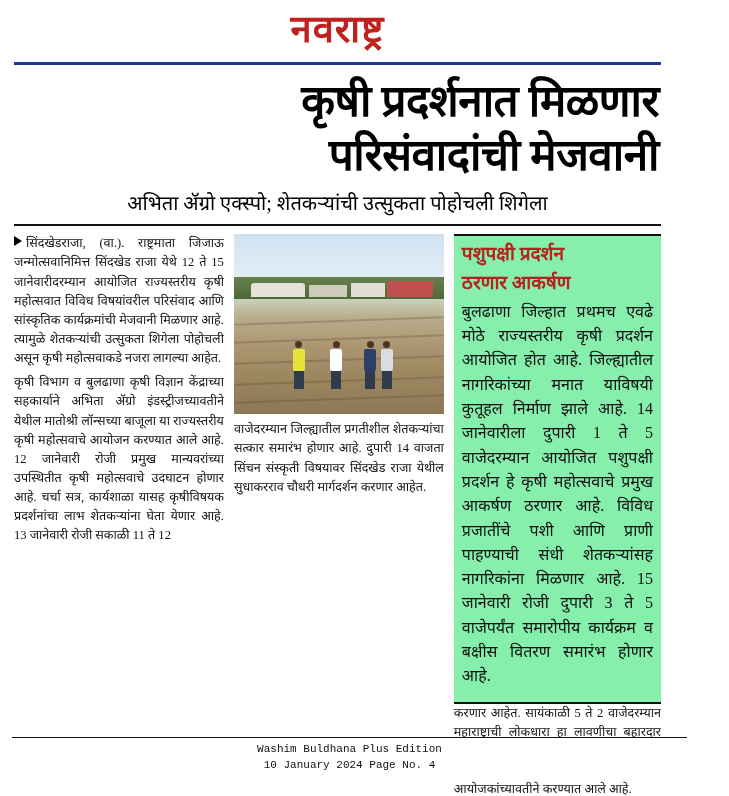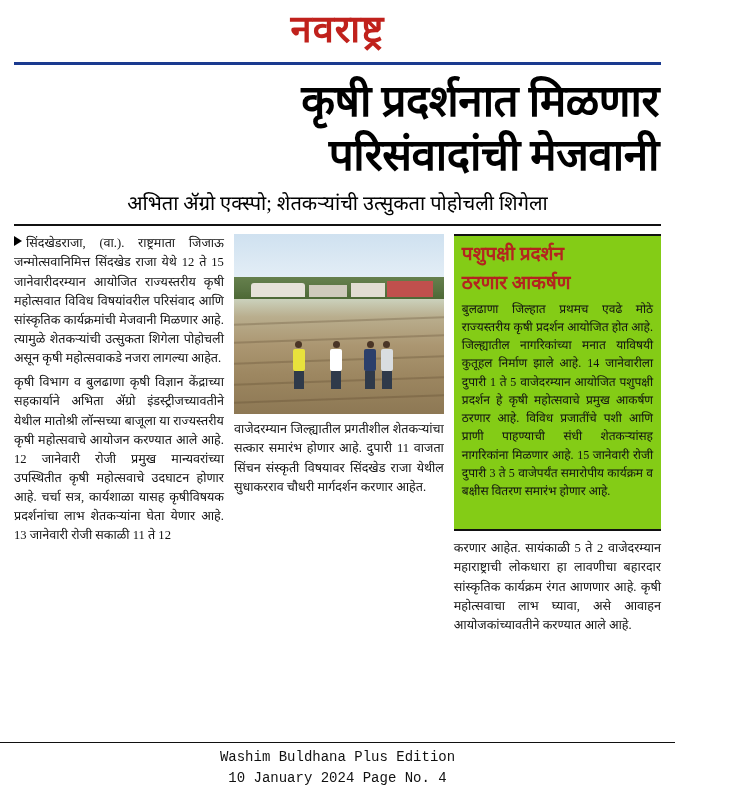--- a/index.html
+++ b/index.html
@@ -153,49 +153,49 @@
   .p2 .torso { background: #ffffff; }
   .p3 { left: 62%; }
   .p3 .torso { background: #2b3f6b; }
   .p4 { left: 70%; }
   .p4 .torso { background: #d9dde0; }
 
   
   .sidebox {
     border-top: 2px solid #111;
     border-bottom: 2px solid #111;
-    background: #84cc16;
-    padding: 6px 8px 24px 8px;
-    margin-bottom: 8px;
+    background: #86efac;
+    padding: 6px 8px 8px 8px;
   }
   .sidebox-title {
     font-family: "Liberation Serif", serif;
     font-weight: bold;
     font-size: 19px;
     line-height: 1.25;
     color: #b4241f;
     margin-bottom: 5px;
   }
   .sidebox .para {
-    font-size: 12px;
+    font-size: 16px;
   }
 
   
   .footer {
     position: absolute;
     left: 0;
-    bottom: 2px;
+    bottom: 16px;
     width: 100%;
     text-align: center;
     font-family: "Liberation Mono", monospace;
-    font-size: 14px;
+    font-size: 11px;
     line-height: 1.45;
     color: #111;
     padding-bottom: 6px;
     background: #fff;
+    padding-left: 12px;
   }
   .footer-rule {
     height: 1px;
     background: #111;
     margin: 0 0 4px 0;
   }
 </style>
 </head>
 <body>
 
@@ -249,21 +249,21 @@
             <div class="head"></div>
             <div class="torso"></div>
             <div class="legs"></div>
           </div>
         <div class="person p4">
             <div class="head"></div>
             <div class="torso"></div>
             <div class="legs"></div>
           </div>
       </div>
-      <p class="para">वाजेदरम्यान जिल्ह्यातील प्रगतीशील शेतकऱ्यांचा सत्कार समारंभ होणार आहे. दुपारी 11 वाजता सिंचन संस्कृती विषयावर सिंदखेड राजा येथील सुधाकरराव चौधरी मार्गदर्शन करणार आहेत.</p>
+      <p class="para">वाजेदरम्यान जिल्ह्यातील प्रगतीशील शेतकऱ्यांचा सत्कार समारंभ होणार आहे. दुपारी 14 वाजता सिंचन संस्कृती विषयावर सिंदखेड राजा येथील सुधाकरराव चौधरी मार्गदर्शन करणार आहेत.</p>
     </div>
 
     <div class="col col-3">
       <div class="sidebox">
         <div class="sidebox-title">पशुपक्षी प्रदर्शन</div>
         <div class="sidebox-title">ठरणार आकर्षण</div>
         <p class="para">बुलढाणा जिल्हात प्रथमच एवढे मोठे राज्यस्तरीय कृषी प्रदर्शन आयोजित होत आहे. जिल्ह्यातील नागरिकांच्या मनात याविषयी कुतूहल निर्माण झाले आहे. 14 जानेवारीला दुपारी 1 ते 5 वाजेदरम्यान आयोजित पशुपक्षी प्रदर्शन हे कृषी महोत्सवाचे प्रमुख आकर्षण ठरणार आहे. विविध प्रजातींचे पशी आणि प्राणी पाहण्याची संधी शेतकऱ्यांसह नागरिकांना मिळणार आहे. 15 जानेवारी रोजी दुपारी 3 ते 5 वाजेपर्यंत समारोपीय कार्यक्रम व बक्षीस वितरण समारंभ होणार आहे.</p>
       </div>
       <p class="para">करणार आहेत. सायंकाळी 5 ते 2 वाजेदरम्यान महाराष्ट्राची लोकधारा हा लावणीचा बहारदार सांस्कृतिक कार्यक्रम रंगत आणणार आहे. कृषी महोत्सवाचा लाभ घ्यावा, असे आवाहन आयोजकांच्यावतीने करण्यात आले आहे.</p>
     </div>

